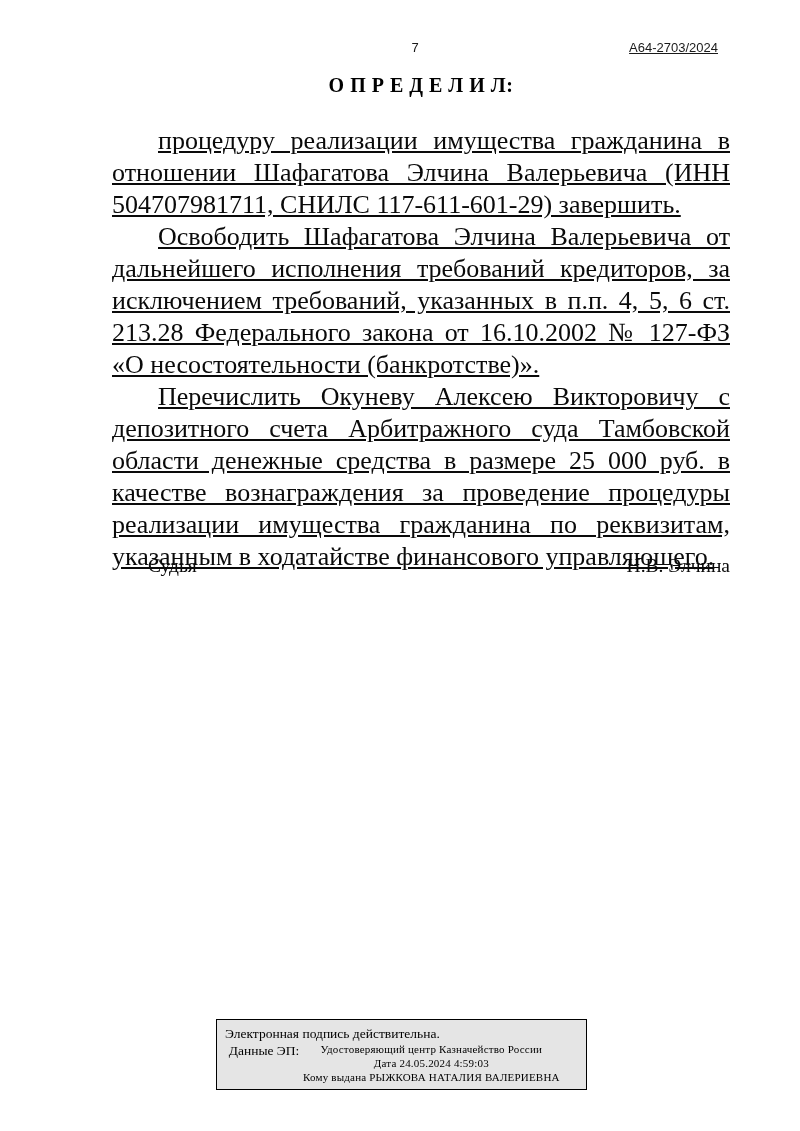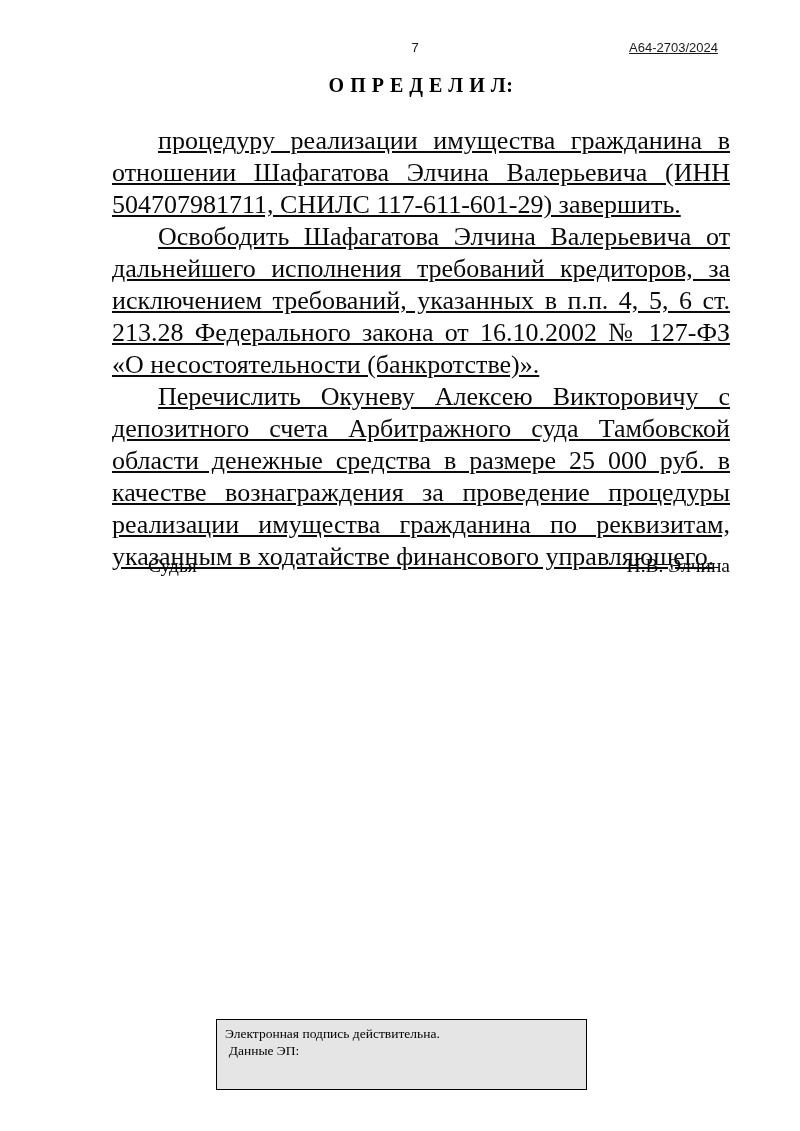--- a/index.html
+++ b/index.html
@@ -122,16 +122,21 @@
 
   <div class="signature-row">
     <span class="signature-role">Судья</span>
     <span class="signature-name">Н.В. Элчина</span>
   </div>
 
   <div class="stamp">
     <div class="stamp-valid">Электронная подпись действительна.</div>
     <div class="stamp-row">
       <div class="stamp-label">Данные ЭП:</div>
+      <div class="stamp-details">
+        <div>Удостоверяющий центр Казначейство России</div>
+        <div>Дата 24.05.2024 4:59:03</div>
+        <div>Кому выдана РЫЖКОВА НАТАЛИЯ ВАЛЕРИЕВНА</div>
+      </div>
     </div>
   </div>
 
 </div>
 
 </body></html>

